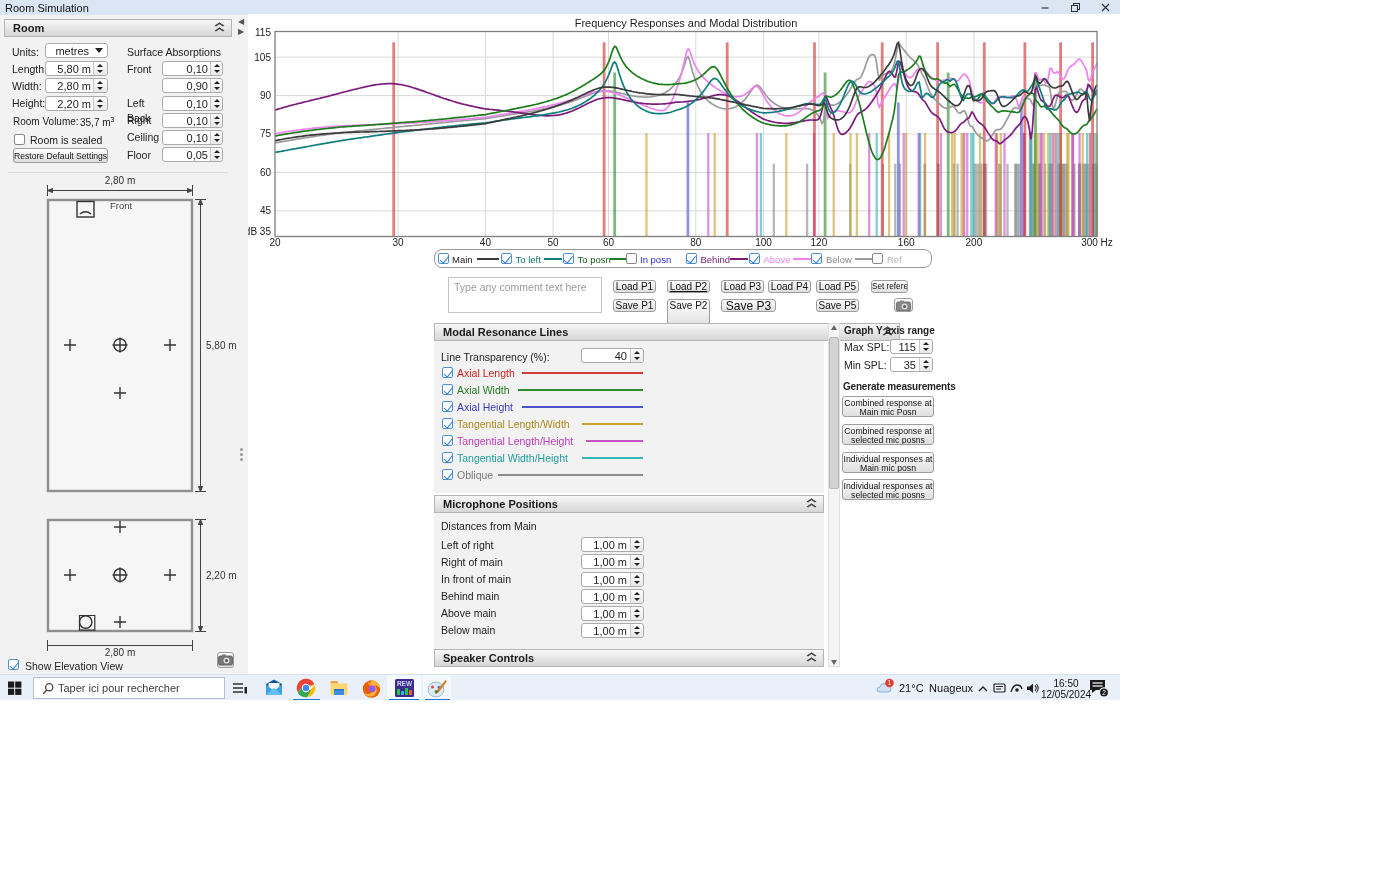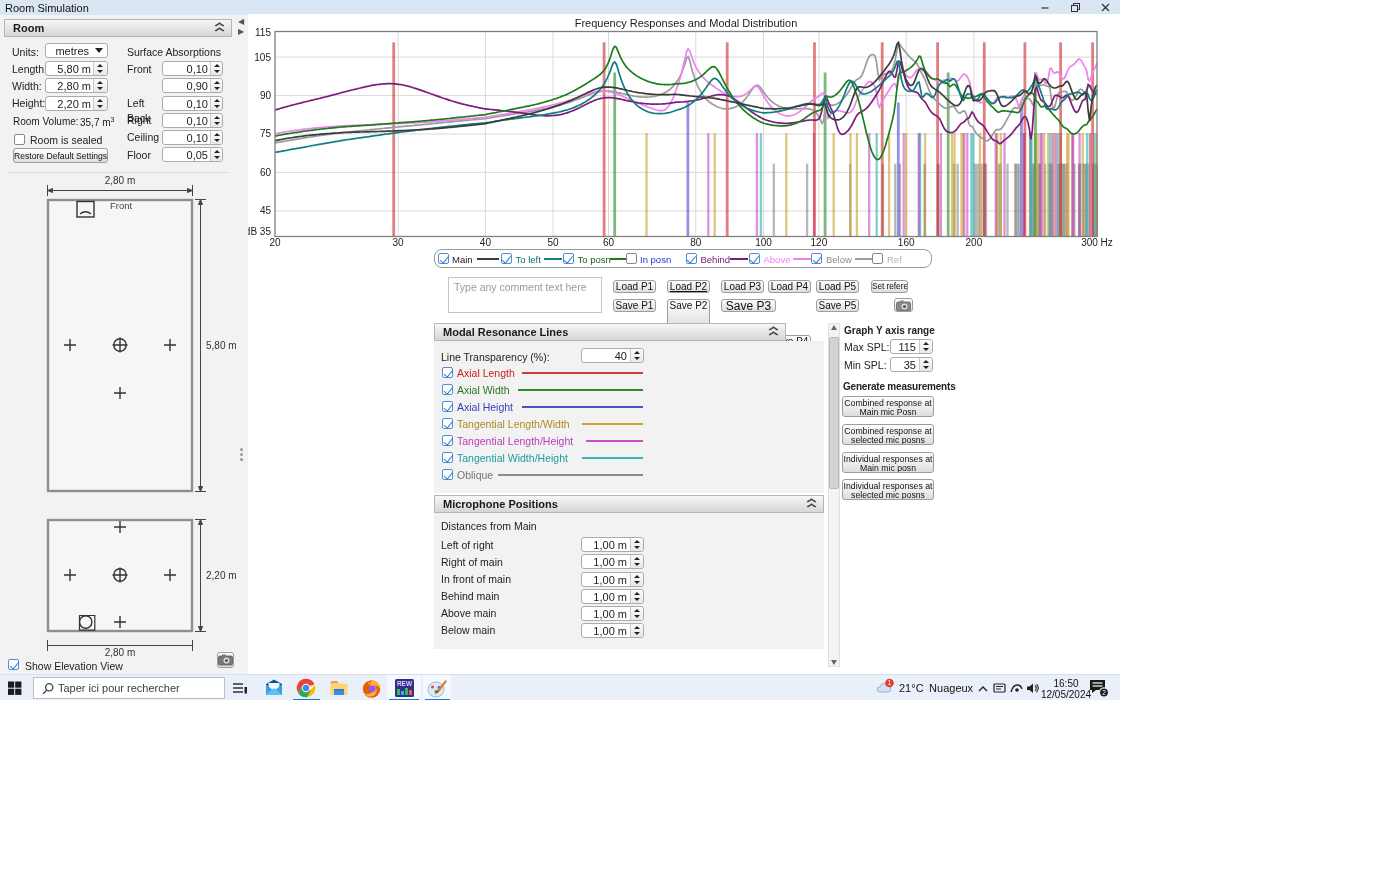--- a/index.html
+++ b/index.html
@@ -444,21 +444,21 @@
   <div class="btn" style="left:816px; top:299px; width:43px; height:13px; line-height:12px; font-size:10px;">Save P5</div>
   <div class="btn" style="left:894px; top:298px; width:19px; height:14px;">
     <svg width="15" height="12" viewBox="0 0 15 12" style="margin-top:1px;">
         <rect x="0.5" y="2" width="14" height="9" rx="1.5" fill="#888" stroke="#666" stroke-width="0.8"></rect>
         <rect x="4" y="0.5" width="4" height="2.5" fill="#888"></rect>
         <circle cx="8.5" cy="6.5" r="3" fill="#ddd"></circle>
         <circle cx="8.5" cy="6.5" r="1.5" fill="#555"></circle>
       </svg>
   </div>
   <div style="position:absolute; left:434px; top:341px; width:390px; height:152px; background:#f2f2f2;"></div>
-  <div class="hdrbar" style="left:434px; top:323px; width:352px; height:18px;">
+  <div class="hdrbar" style="left:434px; top:323px; width:466px; height:18px;">
       <span>Modal Resonance Lines</span>
       <span class="chev">
         <i style="top:0;"></i>
         <i style="top:5px;"></i>
       </span>
     </div>
   <span class="lbl" style="left:441px; top:351px;">Line Transparency (%):</span>
   <div class="field" style="left:581px; top:348px; width:63px; height:15px;">
       <span style="position:absolute; right:16px; top:1px;">40</span>
       <span class="spin" style="right:0; width:13px;"></span>
@@ -531,20 +531,27 @@
     </div>
   <span class="lbl" style="left:441px; top:607px;">Above main</span>
   <div class="field" style="left:581px; top:606px; width:63px; height:15px;">
       <span style="position:absolute; right:16px; top:1px;">1,00 m</span>
       <span class="spin" style="right:0; width:13px;"></span>
     </div>
   <span class="lbl" style="left:441px; top:624px;">Below main</span>
   <div class="field" style="left:581px; top:623px; width:63px; height:15px;">
       <span style="position:absolute; right:16px; top:1px;">1,00 m</span>
       <span class="spin" style="right:0; width:13px;"></span>
+    </div>
+  <div class="hdrbar" style="left:434px; top:649px; width:390px; height:18px;">
+      <span>Speaker Controls</span>
+      <span class="chev">
+        <i style="top:0;"></i>
+        <i style="top:5px;"></i>
+      </span>
     </div>
   <div id="vscroll" style="position:absolute; left:828px; top:323px; width:12px; height:344px; background:#f4f4f4; border:1px solid #e0e0e0;">
     <span style="position:absolute; left:2px; top:1px; border-left:3.5px solid transparent; border-right:3.5px solid transparent; border-bottom:5px solid #666;"></span>
     <span style="position:absolute; left:2px; bottom:1px; border-left:3.5px solid transparent; border-right:3.5px solid transparent; border-top:5px solid #666;"></span>
     <div style="position:absolute; left:0px; top:13px; width:10px; height:152px; background:#d3d3d3; border:1px solid #b8b8b8; border-radius:2px;"></div>
   </div>
   <span class="lbl" style="left:844px; top:325px; font-weight:bold; font-size:10px;">Graph Y axis range</span>
   <span class="lbl" style="left:844px; top:341px;">Max SPL:</span>
   <div class="field" style="left:890px; top:339px; width:43px; height:15px;">
       <span style="position:absolute; right:16px; top:1px;">115</span>

